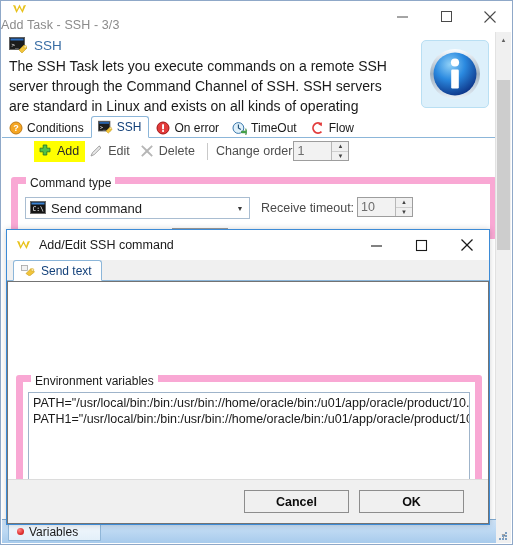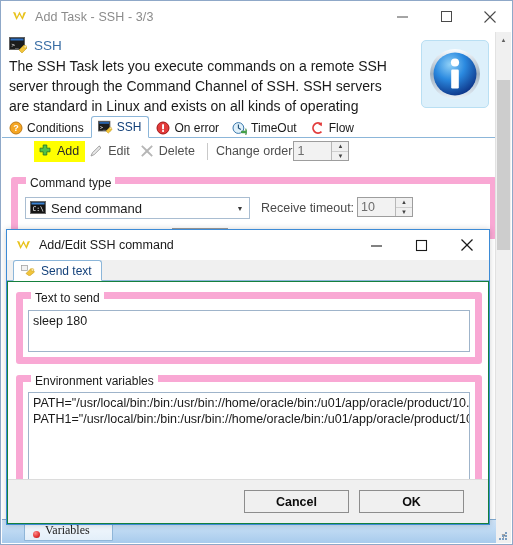--- a/index.html
+++ b/index.html
@@ -17,21 +17,21 @@
   
   .parent-window {
     position: absolute; left: 0; top: 0; width: 513px; height: 545px;
     background: #ffffff;
     border: 1px solid #8fa8c8;
     box-sizing: border-box;
   }
   .titlebar {
     position: absolute; left: 0; top: 0; right: 0; height: 31px;
     background: #ffffff;
-    display: flex; align-items: center;
+    display: flex; align-items: flex-start; flex-direction: column;
   }
   .titlebar .tb-icon {
     margin-left: 10px; margin-right: 7px; width: 17px; height: 17px;
     display: flex; align-items: center; justify-content: center;
   }
   .titlebar .tb-title {
     font-size: 12.5px; color: #8b8b8b; letter-spacing: .1px;
   }
   .win-btns { position: absolute; right: 0; top: 0; height: 31px; display: flex; }
   .win-btn {
@@ -172,37 +172,37 @@
   }
 
   
   .bottom-bar {
     position: absolute; left: 1px; right: 16px; bottom: 1px; height: 23px;
     background: linear-gradient(180deg,#cfe3f7 0%, #bcd8f2 50%, #a8cbec 100%);
     border-top: 1px solid #7fa9d0;
     display: flex; align-items: center;
   }
   .var-tab {
-    display: flex; align-items: flex-end; gap: 5px;
-    margin-left: 22px; padding: 2px 22px 2px 8px;
+    display: flex; align-items: center; gap: 5px;
+    margin-left: 6px; padding: 2px 22px 2px 8px;
     height: 19px; box-sizing: border-box;
     background: linear-gradient(180deg,#f3f8fd 0%, #e3eff9 100%);
     border: 1px solid #8fb6d8;
     border-radius: 3px 3px 0 0;
-    font-size: 12px; color: #1a1a1a; font-family: Liberation Serif, serif;
+    font-size: 12px; color: #1a1a1a;
   }
   .dot-red {
     width: 7px; height: 7px; border-radius: 50%;
     background: radial-gradient(circle at 35% 30%, #ff8a8a 0%, #e03030 60%, #a81414 100%);
   }
 
   
   .modal {
     position: absolute; left: 6px; top: 229px; width: 484px; height: 296px;
-    background: #15803d;
+    background: #737373;
     border: 1px solid #3d8bd6;
     box-sizing: border-box;
     box-shadow: 0 0 6px rgba(0,0,0,.18);
   }
   .modal-title {
     height: 30px; background: #ffffff; display: flex; align-items: center;
     position: relative;
   }
   .modal-title .mt-icon { margin-left: 8px; margin-right: 7px; width: 17px; height: 17px; }
   .modal-title .mt-text { font-size: 12.5px; color: #1a1a1a; }
@@ -537,24 +537,20 @@
             <path d="M5 10.5 L10 5.5 L13.5 9 L8.5 13 Z" fill="#f2c43a" stroke="#c59a16" stroke-width=".6"></path>
             <circle cx="11.4" cy="6.9" r="1.4" fill="#fde9a6" stroke="#c59a16" stroke-width=".5"></circle>
           </svg>
         </span>
         <span>Send text</span>
       </div>
     </div>
 
     <div class="modal-body">
 
-      <div class="group-box" id="textsend-group">
-        <span class="group-title">Text to send</span>
-        <div class="textarea">sleep 180</div>
-      </div>
 
       <div class="group-box" id="envvars-group">
         <span class="group-title">Environment variables</span>
         <div class="textarea"><span>PATH="/usr/local/bin:/bin:/usr/bin://home/oracle/bin:/u01/app/oracle/product/10.2.0/db_1/bin"</span>
 <span>PATH1="/usr/local/bin:/bin:/usr/bin://home/oracle/bin:/u01/app/oracle/product/10.2.0/db_1/bin"</span></div>
       </div>
 
     </div>
 
     <div class="modal-footer">

